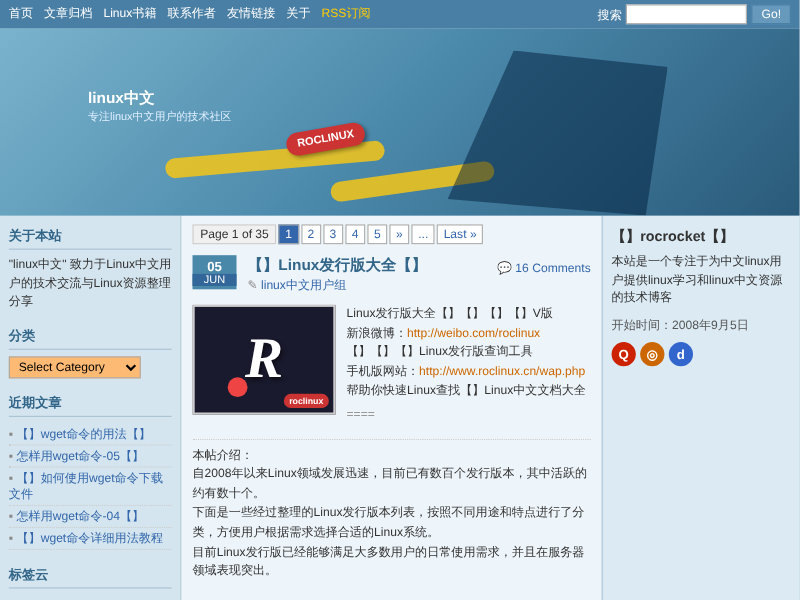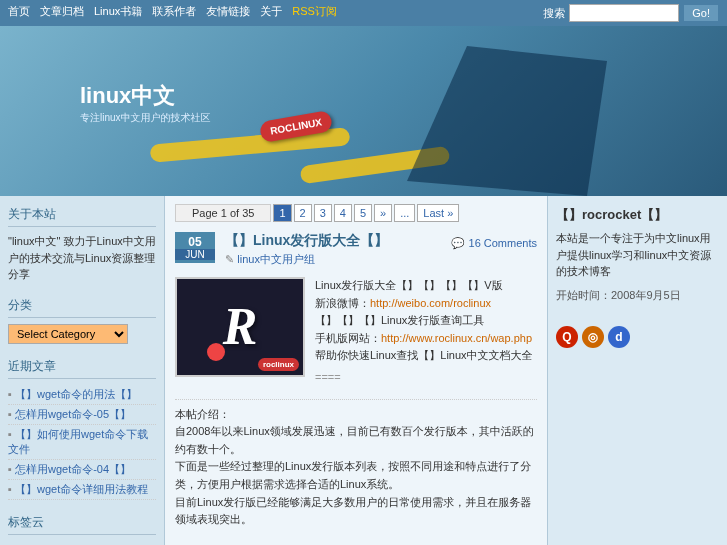--- a/index.html
+++ b/index.html
@@ -57,21 +57,21 @@
       display: flex;
       align-items: flex-end;
     }
     .banner-text {
       position: absolute;
       left: 80px;
       top: 55px;
       color: #fff;
     }
     .banner-title {
-      font-size: 22px;
+      font-size: 14px;
       font-weight: bold;
       color: #fff;
     }
     .banner-subtitle {
       font-size: 10px;
       color: #ddeeff;
     }
     .banner-shape {
       position: absolute;
       right: 120px;
@@ -114,21 +114,21 @@
     
     #sidebar {
       width: 165px;
       min-width: 165px;
       background: #d4e5ef;
       padding: 10px 8px;
       border-right: 1px solid #b0c8d8;
     }
     .sidebar-section-title {
       font-size: 12px;
-      font-weight: normal;
+      font-weight: bold;
       color: #336688;
       border-bottom: 1px solid #aac0d0;
       padding-bottom: 3px;
       margin-bottom: 6px;
     }
     .sidebar-text {
       font-size: 11px;
       color: #333;
       line-height: 1.5;
       margin-bottom: 8px;
@@ -171,21 +171,21 @@
     }
     .blog-desc {
       font-size: 11px;
       color: #333;
       line-height: 1.5;
       margin-bottom: 8px;
     }
     .blog-date {
       font-size: 11px;
       color: #555;
-      margin-bottom: 23px;
+      margin-bottom: 8px;
     }
     .social-icons {
       display: flex;
       gap: 4px;
       margin-top: 6px;
     }
     .social-icon {
       width: 22px;
       height: 22px;
       border-radius: 50%;
@@ -212,21 +212,21 @@
     .pagination {
       display: flex;
       align-items: center;
       gap: 2px;
       margin-bottom: 10px;
       font-size: 11px;
     }
     .page-info {
       background: #f0f0f0;
       border: 1px solid #ccc;
-      padding: 2px 16px;
+      padding: 2px 6px;
       color: #333;
       font-size: 11px;
       text-align: center;
     }
     .page-btn {
       background: #fff;
       border: 1px solid #aaa;
       padding: 2px 5px;
       cursor: pointer;
       color: #3366aa;

